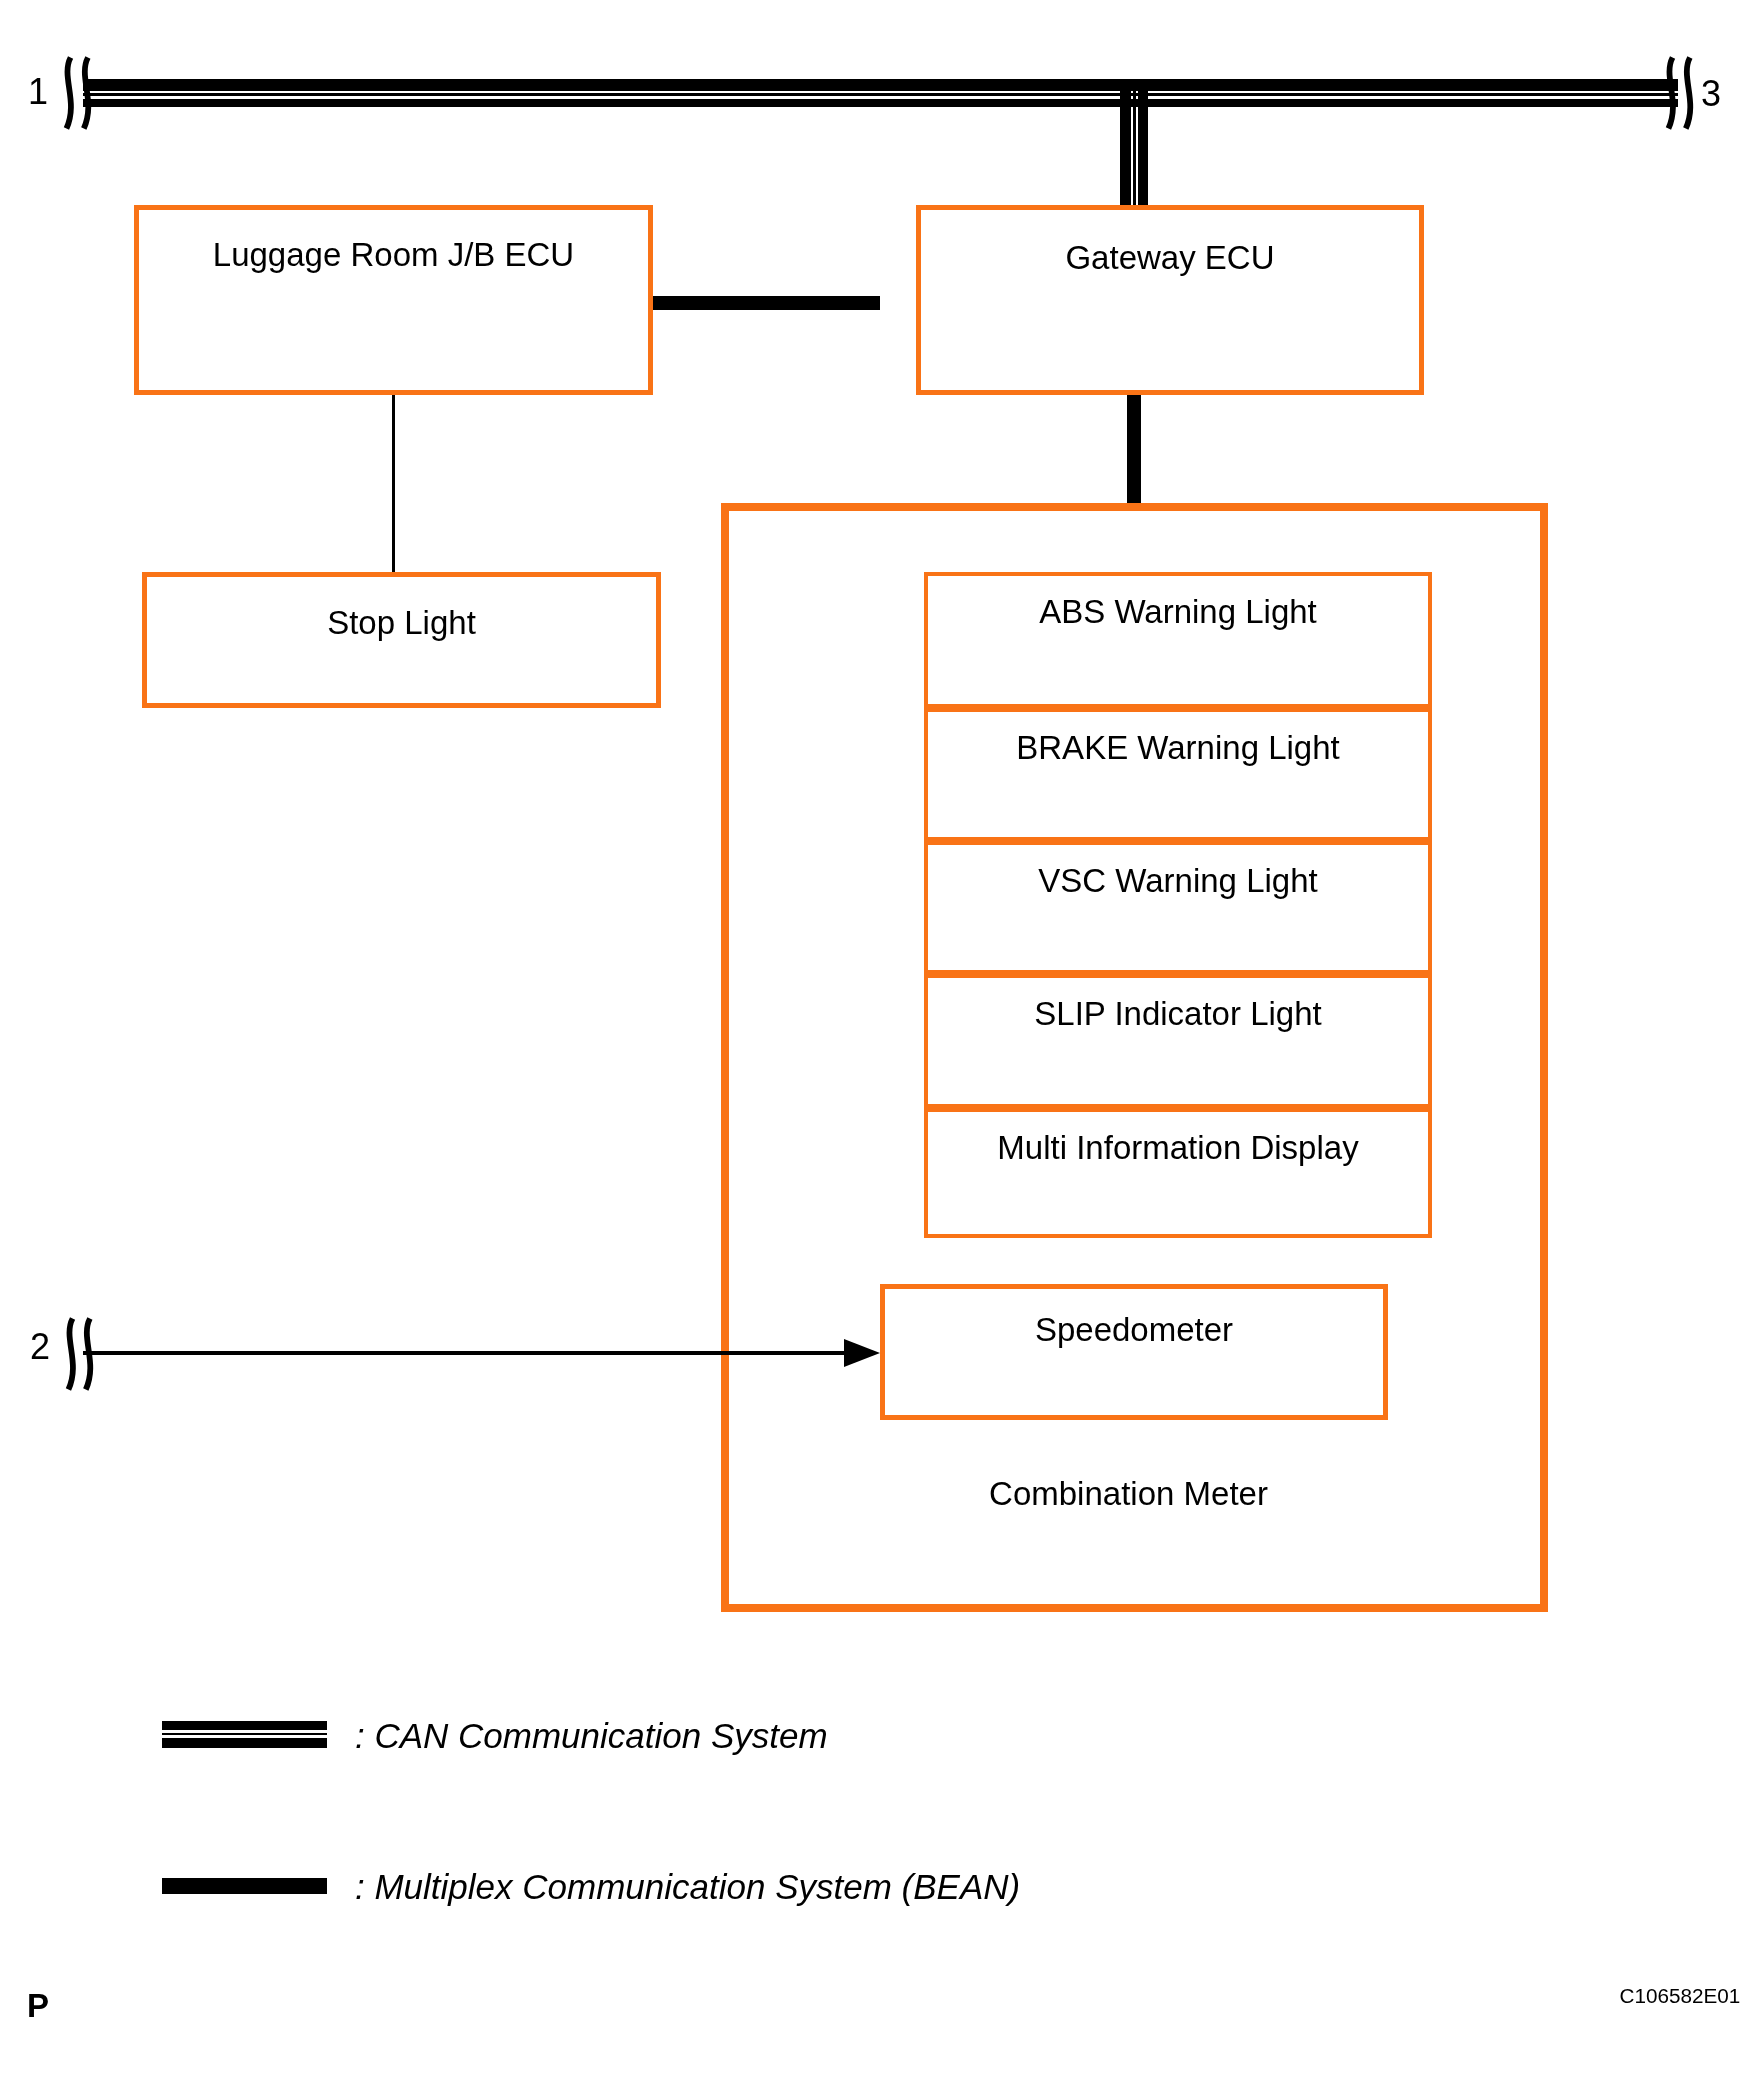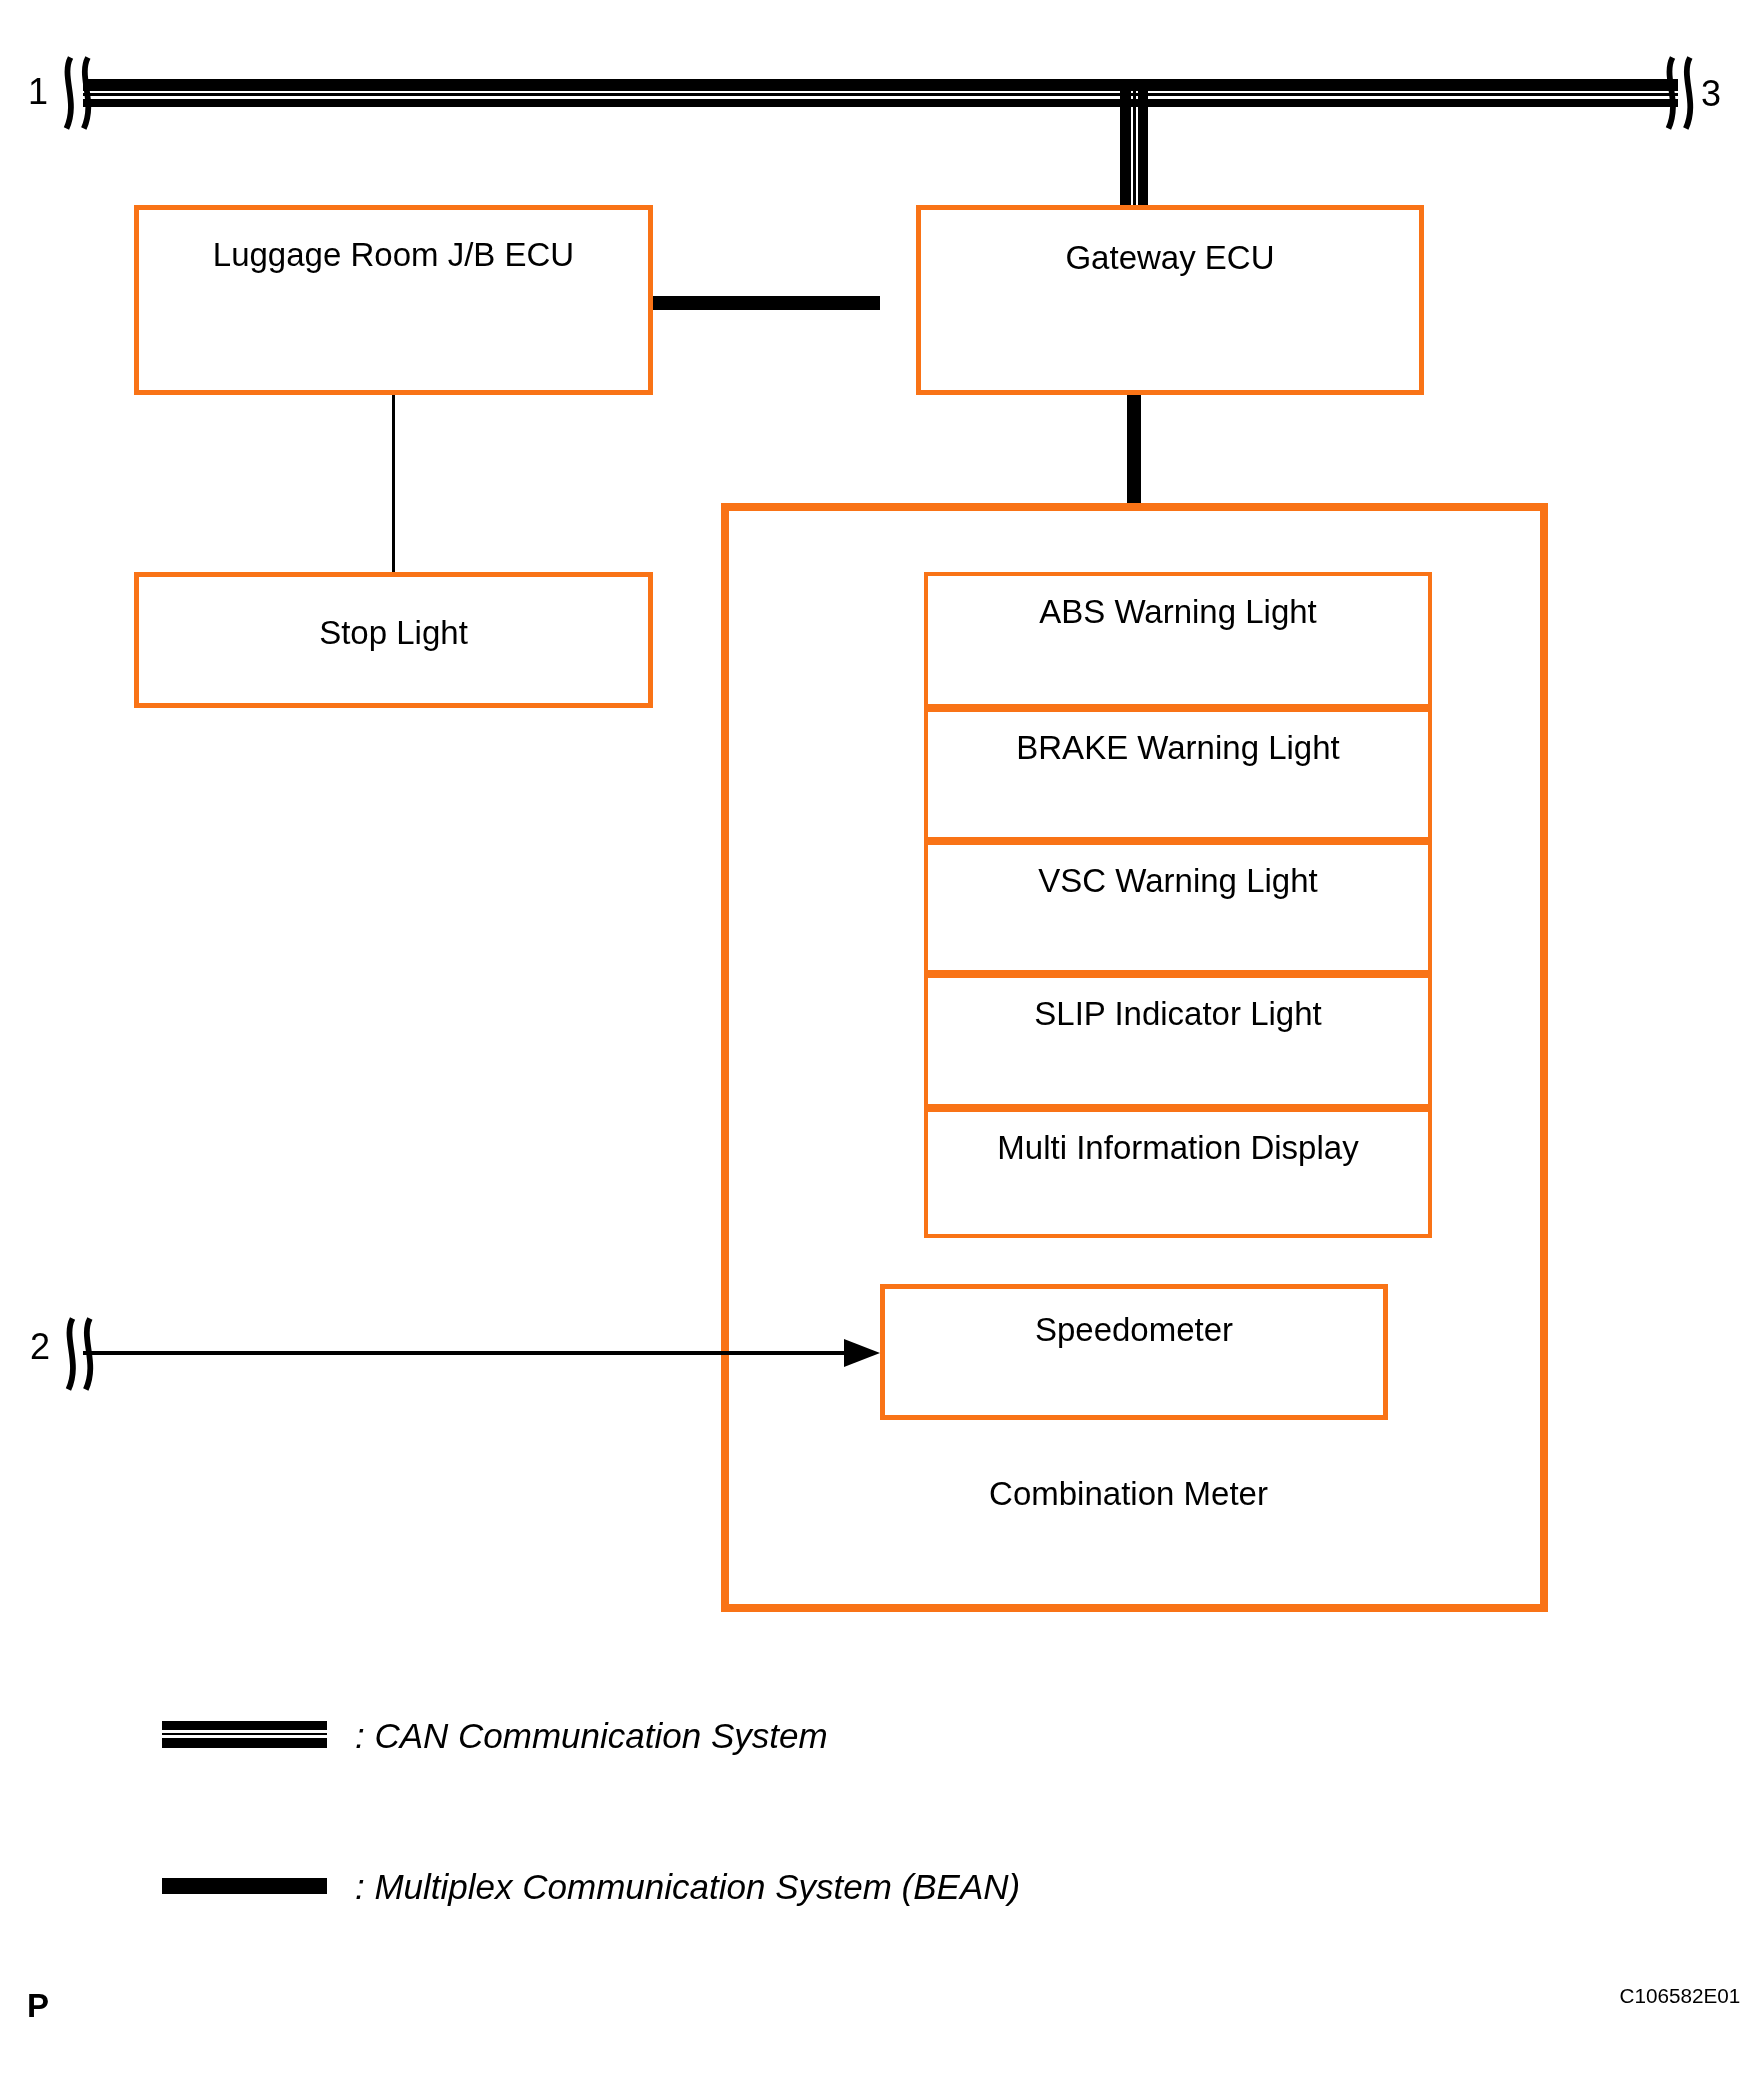--- a/index.html
+++ b/index.html
@@ -9,21 +9,21 @@
   }
   .abs{position:absolute;}
   .bar{position:absolute;background:#000;}
   
   .box{
     position:absolute;box-sizing:border-box;background:#fff;border:5px solid #f97316;
     text-align:center;font-size:33px;line-height:1.1;
   }
   .box-luggage{left:134px;top:205px;width:519px;height:190px;padding-top:26.5px;}
   .box-gateway{left:880px;top:205px;width:508px;height:190px;padding-top:30px;margin-left:36px;}
-  .box-stop{left:134px;top:572px;width:519px;height:136px;padding-top:38px;}
+  .box-stop{left:142px;top:572px;width:519px;height:136px;padding-top:28px;}
   .box-big{left:721px;top:503px;width:827px;height:1109px;border-width:8.3px;background:#fff;}
   .meter-item{left:880px;width:508px;border-width:4.1px;padding-top:18px;margin-left:44px;}
   .mi-0{top:572px;height:136px;}
   .mi-1{top:708px;height:133px;}
   .mi-2{top:841px;height:133px;}
   .mi-3{top:974px;height:134px;}
   .mi-4{top:1108px;height:130px;}
   .box-speedo{left:880px;top:1284px;width:508px;height:136px;padding-top:23px;}
   .big-label{left:721px;top:1475px;width:815px;text-align:center;font-size:33px;}
   

